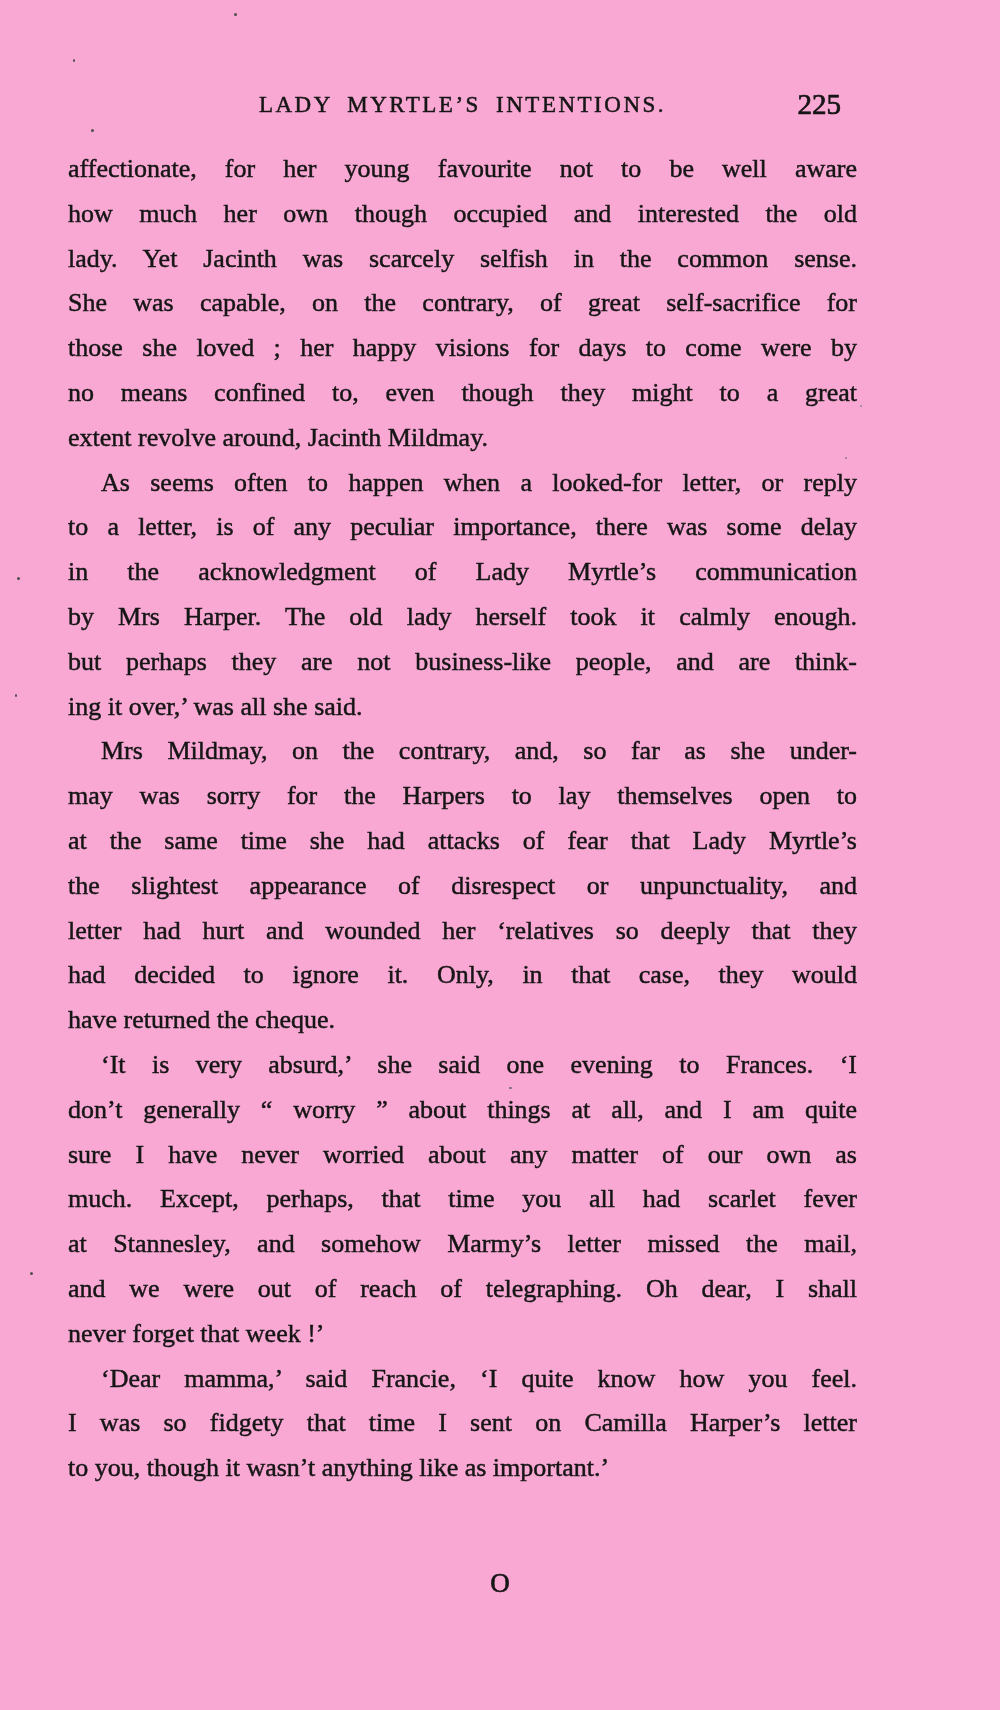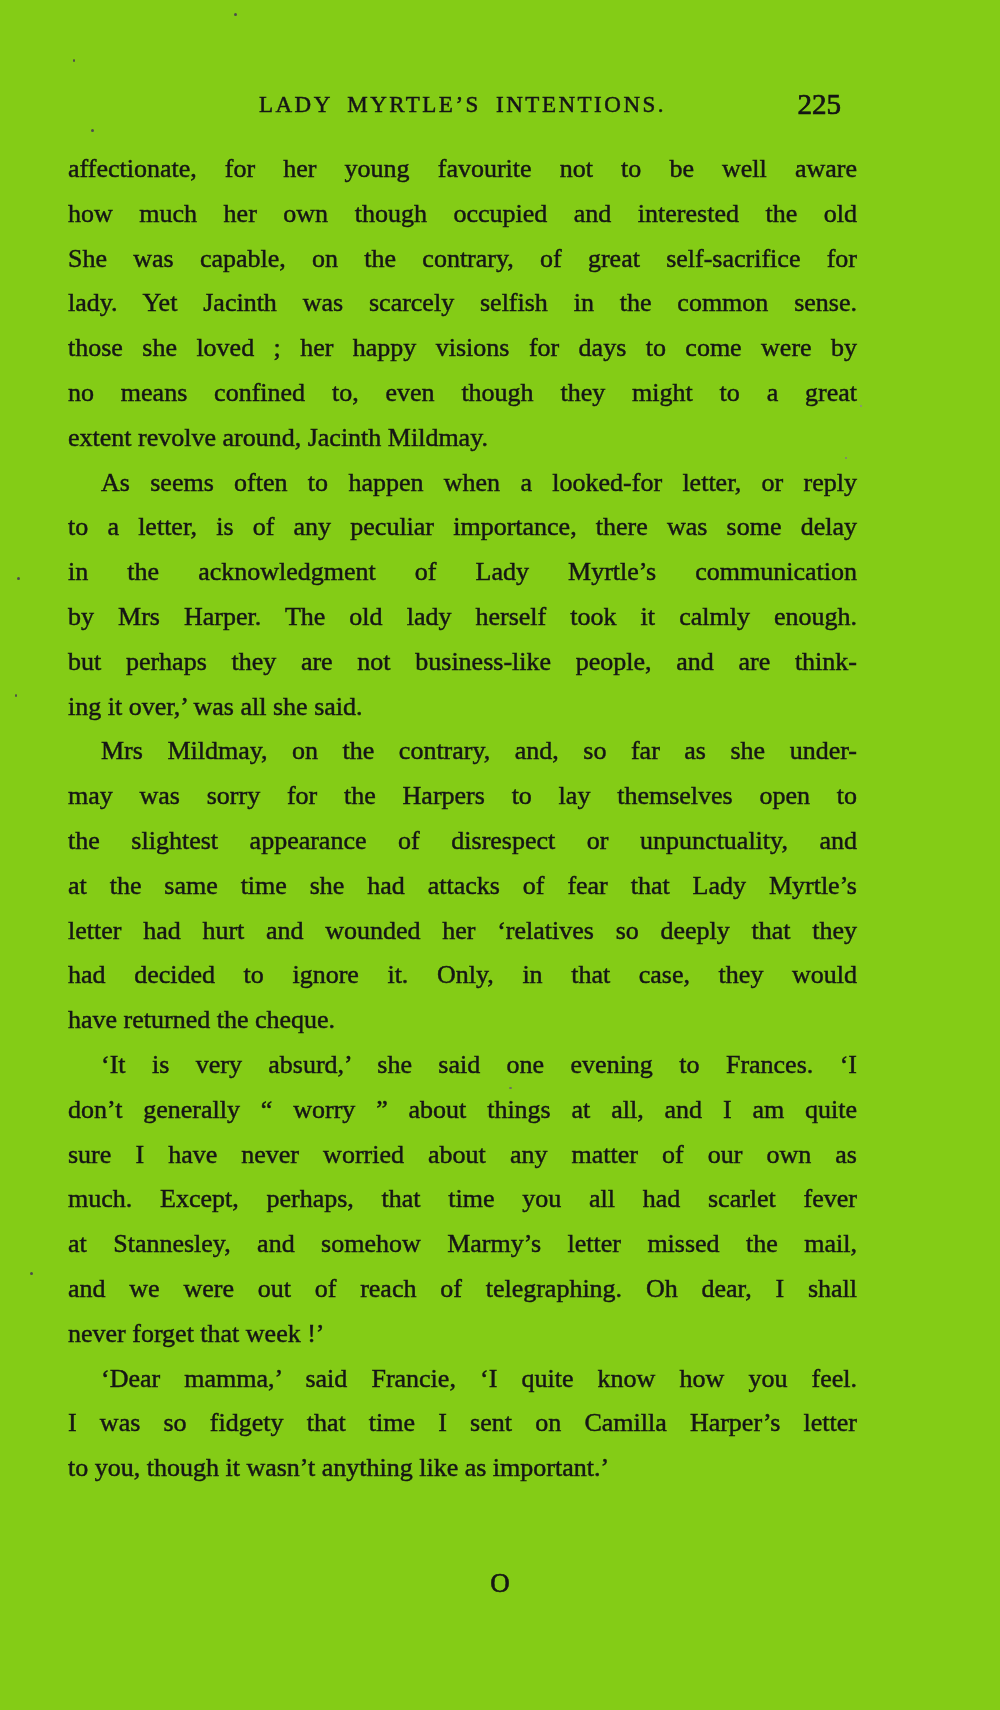--- a/index.html
+++ b/index.html
@@ -1,21 +1,21 @@
 <!DOCTYPE html>
 <html><head>
 <meta charset="utf-8">
 <style>
   html, body { margin: 0; padding: 0; background: #e8e8e6; }
   .page {
     position: relative;
     width: 1000px;
     height: 1710px;
     margin: 0 auto;
-    background: #84cc16;
+    background: #f9a8d4;
     font-family: "Liberation Serif", "DejaVu Serif", serif;
     color: #161616;
     overflow: hidden;
   }
   
   .running-header {
     position: absolute;
     left: 68px;
     top: 92px;
     width: 789px;
@@ -87,39 +87,39 @@
   <div class="running-header">
     <div class="header-title">LADY MYRTLE’S INTENTIONS.</div>
     <div class="page-number">225</div>
   </div>
 
   <div class="page-body">
 
   <div class="paragraph">
         <div class="line">affectionate, for her young favourite not to be well aware</div>
         <div class="line">how much her own though occupied and interested the old</div>
+        <div class="line">lady.  Yet Jacinth was scarcely selfish in the common sense.</div>
         <div class="line">She was capable, on the contrary, of great self-sacrifice for</div>
-        <div class="line">lady.  Yet Jacinth was scarcely selfish in the common sense.</div>
         <div class="line">those she loved ; her happy visions for days to come were by</div>
         <div class="line">no means confined to, even though they might to a great</div>
         <div class="line last">extent revolve around, Jacinth Mildmay.</div>
       </div>
       <div class="paragraph">
         <div class="line indent">As seems often to happen when a looked-for letter, or reply</div>
         <div class="line">to a letter, is of any peculiar importance, there was some delay</div>
         <div class="line">in the acknowledgment of Lady Myrtle’s communication</div>
         <div class="line">by Mrs Harper.  The old lady herself took it calmly enough.</div>
         <div class="line">but perhaps they are not business-like people, and are think-</div>
         <div class="line last">ing it over,’ was all she said.</div>
       </div>
       <div class="paragraph">
         <div class="line indent">Mrs Mildmay, on the contrary, and, so far as she under-</div>
         <div class="line">may was sorry for the Harpers to lay themselves open to</div>
+        <div class="line">at the same time she had attacks of fear that Lady Myrtle’s</div>
         <div class="line">the slightest appearance of disrespect or unpunctuality, and</div>
-        <div class="line">at the same time she had attacks of fear that Lady Myrtle’s</div>
         <div class="line">letter had hurt and wounded her ‘relatives so deeply that they</div>
         <div class="line">had decided to ignore it.  Only, in that case, they would</div>
         <div class="line last">have returned the cheque.</div>
       </div>
       <div class="paragraph">
         <div class="line indent">‘It is very absurd,’ she said one evening to Frances.  ‘I</div>
         <div class="line">don’t generally “ worry ” about things at all, and I am quite</div>
         <div class="line">sure I have never worried about any matter of our own as</div>
         <div class="line">much.  Except, perhaps, that time you all had scarlet fever</div>
         <div class="line">at Stannesley, and somehow Marmy’s letter missed the mail,</div>

